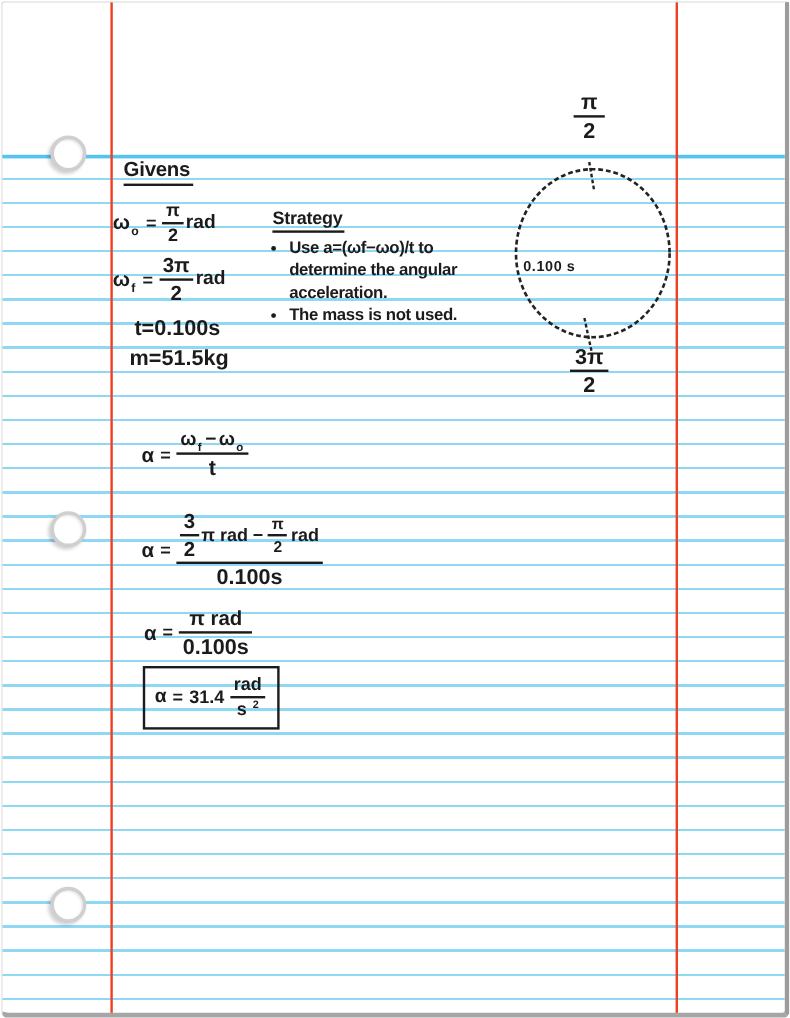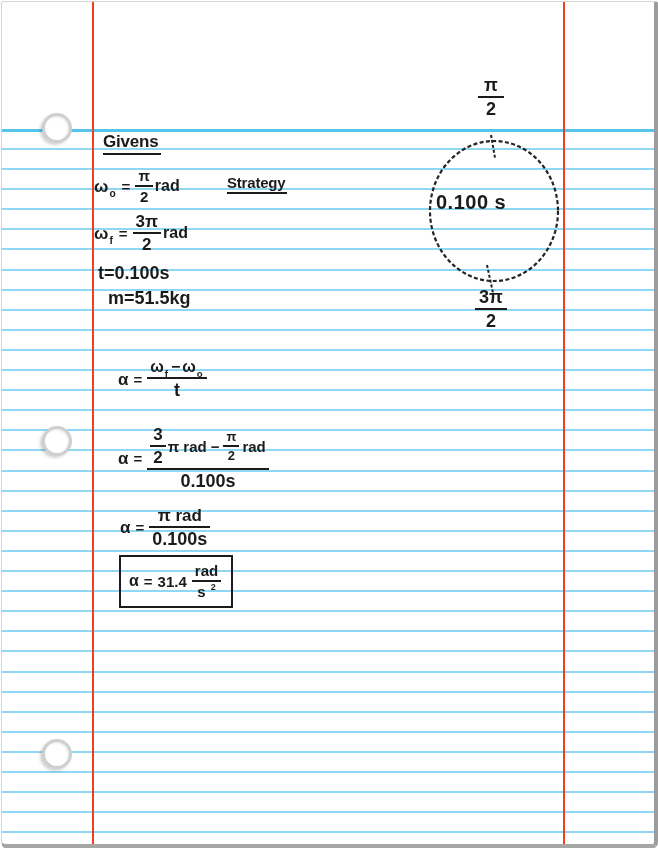--- a/index.html
+++ b/index.html
@@ -32,21 +32,21 @@
   
   .abs{position:absolute;}
   .heading{font-size:17px;letter-spacing:-.2px;border-bottom:2px solid #1b1b1b;padding:0 2px 1px 0;}
   .eq{display:flex;align-items:center;gap:5px;line-height:1;}
   .frac{display:inline-flex;flex-direction:column;align-items:center;line-height:1;}
   .frac .bar{align-self:stretch;height:2px;background:#1b1b1b;margin:2px 0;}
   .frac .num,.frac .den{padding:0 3px;text-align:center;display:flex;align-items:center;justify-content:center;gap:4px;}
   .sub{font-size:.6em;position:relative;top:.5em;margin:0 1px 0 1px;}
   .sup{font-size:.6em;position:relative;top:-.45em;margin-left:1px;}
   .fs15{font-size:15px;} .fs16{font-size:16px;} .fs17{font-size:17px;} .fs18{font-size:18px;}
-  .fs13{font-size:13px;} .fs20{font-size:20px;} .fs21{font-size:15px;}
+  .fs13{font-size:13px;} .fs20{font-size:12px;margin-top:24px;} .fs21{font-size:15px;}
   
   .strategy{width:170px;}
   .strategy ul{margin:3px 0 0 14px;padding:0;}
   .strategy li{font-size:14px;letter-spacing:-.3px;line-height:1.32;margin:0 0 1px 0;}
   
   .result-box{
     display:inline-flex;align-items:center;gap:5px;
     border:2px solid #1b1b1b;padding:6px 10px 7px 8px;background:transparent;
   }
   svg{display:block;}
@@ -81,25 +81,29 @@
     <span class="fs17"><span>ω</span><span class="sub">f</span></span>
     <span class="fs15">=</span>
     <span class="frac fs17">
       <span class="num">3π</span>
       <span class="bar"></span>
       <span class="den">2</span>
     </span>
     <span class="fs16" style="margin-left:-3px;">rad</span>
   </div>
 
-  <div class="abs fs18" style="left:86px;top:261px;padding-left:10px;">t=0.100s</div>
+  <div class="abs fs18" style="left:100px;top:261px;padding-left:10px;">t=0.100s</div>
   <div class="abs fs18" style="left:106px;top:286px;">m=51.5kg</div>
 
   <div class="abs strategy" style="left:225px;top:172px;">
     <div class="heading" style="font-size:15px;display:inline-block;">Strategy</div>
+    <ul>
+      <li><span>Use a=(ωf−ωo)/t to determine the angular acceleration.</span></li>
+      <li><span>The mass is not used.</span></li>
+    </ul>
   </div>
 
   <div class="abs" style="left:424px;top:131px;">
     <svg width="142" height="164" viewBox="0 0 142 164">
       <ellipse cx="68" cy="78" rx="64" ry="70" fill="none" stroke="#232323" stroke-width="2.2" stroke-dasharray="4 2.4"></ellipse>
       <line x1="65" y1="2" x2="69" y2="25" stroke="#232323" stroke-width="2" stroke-dasharray="3 2"></line>
       <line x1="61" y1="132" x2="67" y2="160" stroke="#232323" stroke-width="2" stroke-dasharray="3 2"></line>
     </svg>
   </div>
   <div class="abs fs20" style="left:434px;top:189px;letter-spacing:.5px;">0.100 s</div>

